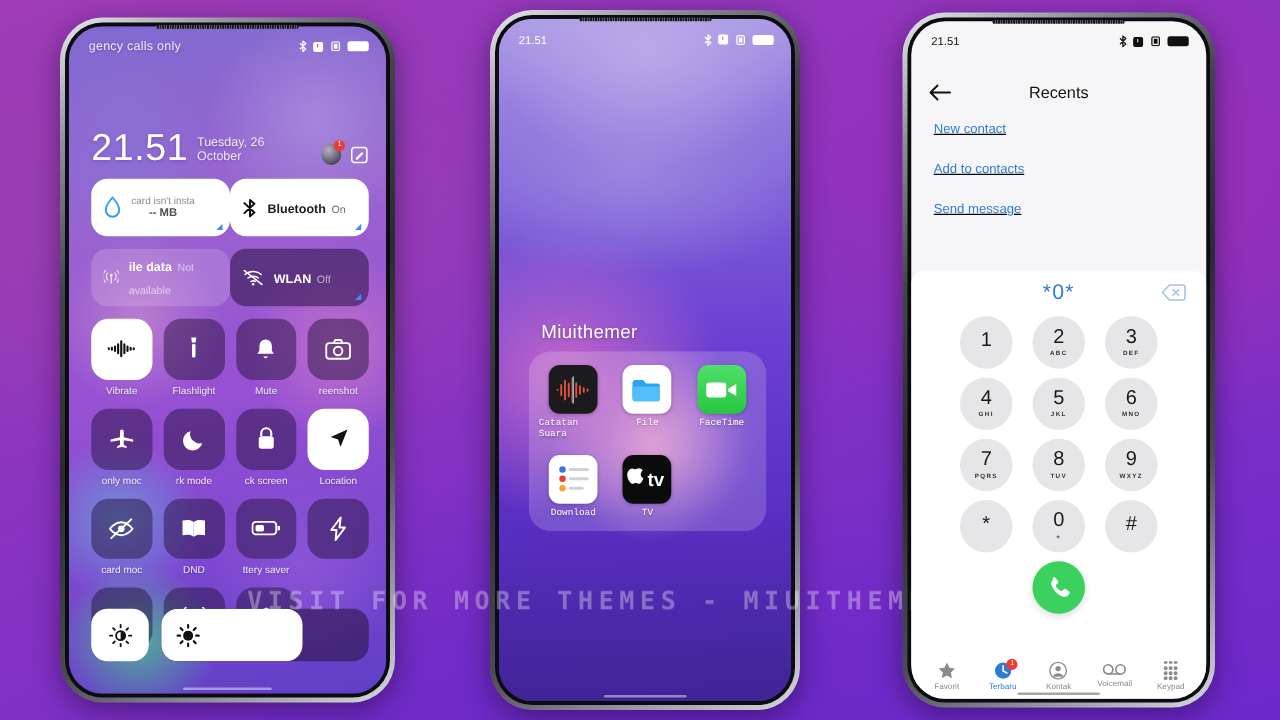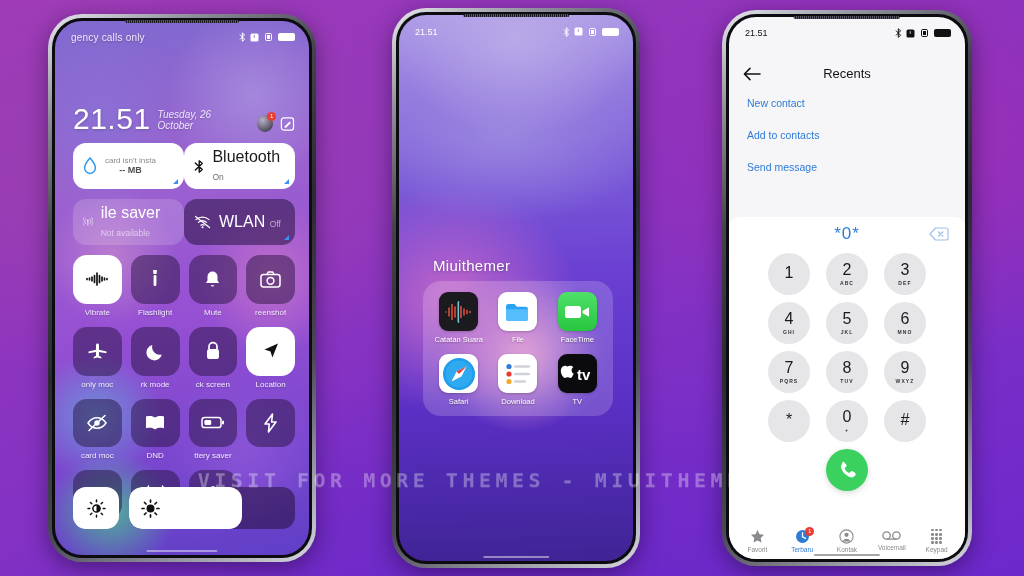--- a/index.html
+++ b/index.html
@@ -95,21 +95,21 @@
   }
   #left-screen .statusbar { color: #f1ecff; gap: 16px; }
   .carrier { font-size: 10px; letter-spacing:.2px; color:#efe8ff; text-shadow:0 1px 2px rgba(0,0,0,.25); }
 
   .clockrow {
     position: absolute; top: 84px; left: 18px; right: 14px;
     display: flex; align-items: flex-end; gap: 7px;
     z-index: 12;
   }
   .bigclock { font-size: 30px; font-weight: 300; color:#fff; line-height: .95; letter-spacing:.5px; text-shadow:0 1px 3px rgba(0,0,0,.2);}
-  .datetxt { font-size: 10px; color:#efe6ff; padding-bottom: 3px; text-shadow:0 1px 2px rgba(0,0,0,.2);font-style:italic;}
+  .datetxt { font-size: 10px; color:#efe6ff; padding-bottom: 3px; text-shadow:0 1px 2px rgba(0,0,0,.2);}
   .clk-spacer { flex: 1; }
   .notif-chip {
     position: relative;
     width: 17px; height: 17px; border-radius: 50%;
     background: radial-gradient(circle at 35% 30%, #b9b2c8, #4c4758 75%);
     margin-bottom: 2px;
   }
   .notif-chip .dot {
     position: absolute; top: -3px; right: -3px;
     min-width: 9px; height: 9px; border-radius: 50%;
@@ -123,21 +123,21 @@
   .qs-bigrow { display: flex; margin-bottom: 10px; }
   .qs-big {
     flex: 1; height: 46px; border-radius: 13px;
     display: flex; align-items: center; gap: 8px;
     padding: 0 10px; position: relative; overflow: hidden;
   }
   .qs-big.on  { background: #ffffff; }
   .qs-big.off { background: rgba(255,255,255,.16); }
   .qs-big.dim { background: rgba(40,18,66,.55); }
   .qs-big .txts { line-height: 1.15; overflow: hidden; }
-  .qs-big .t1 { font-size: 16px; font-weight: 400; }
+  .qs-big .t1 { font-size: 10px; font-weight: 700; }
   .qs-big .t2 { font-size: 8.5px; font-weight: 400; opacity: .8; text-align: center; }
   .qs-big.on .t1, .qs-big.on .t2 { color: #1a1a1a; }
   .qs-big.on .t2 { color: #4a4a4a; }
   .qs-big.off .t1, .qs-big.dim .t1 { color: #ffffff; }
   .qs-big.off .t2, .qs-big.dim .t2 { color: rgba(255,255,255,.72); }
   .qs-corner {
     position: absolute; right: 6px; bottom: 5px;
     width: 0; height: 0;
     border-left: 5px solid transparent;
     border-bottom: 5px solid #3d8ef7;
@@ -200,33 +200,33 @@
     display: grid; grid-template-columns: repeat(3,1fr);
     gap: 10px 4px; z-index: 13;
   }
   .app { display:flex; flex-direction:column; align-items:center; gap:4px; }
   .app-ico {
     width: 39px; height: 39px; border-radius: 9px;
     display:flex; align-items:center; justify-content:center;
     overflow:hidden; position:relative;
     box-shadow: 0 1px 3px rgba(0,0,0,.22);
   }
-  .app-lbl { font-size: 7.5px; color:#fff; text-align:center; line-height:1.25; text-shadow:0 1px 2px rgba(0,0,0,.35); }
+  .app-lbl { font-size: 7.5px; color:#fff; line-height:1.25; text-shadow:0 1px 2px rgba(0,0,0,.35);font-family:Liberation Mono, monospace; }
 
   
   #right-screen { background: #f6f6f8; }
   #right-screen .statusbar { color:#111; padding-top: 6px; }
   .r-time { font-size: 9px; font-weight:500; }
 
   .r-header {
     position:absolute; top: 30px; left:0; right:0; height: 34px;
     display:flex; align-items:flex-end; padding: 0 14px;
   }
   .r-title { flex:1; text-align:center; font-size: 13px; font-weight: 500; color:#121212; margin-left:-18px;}
-  .r-list { position:absolute; top: 70px; left:0; right:0; }
+  .r-list { position:absolute; top: 70px; left:0; right:0;text-decoration:underline; }
   .r-item {
     padding: 10px 18px;
     font-size: 10.5px; color:#2e7bd6; font-weight: 500;
   }
 
   .dial-panel {
     position:absolute; left:0; right:0; top: 200px; bottom: 0;
     background:#fff; border-top-left-radius: 10px; border-top-right-radius: 10px;
   }
   .dial-entry {
@@ -346,21 +346,21 @@
         </div>
 
         <div class="qs-bigrow">
           <div class="qs-big off">
             <svg width="15" height="16" viewBox="0 0 15 16">
               <path d="M4 3.5a5 5 0 0 0 0 7M11 3.5a5 5 0 0 1 0 7M1.6 1.2a8.5 8.5 0 0 0 0 11.6M13.4 1.2a8.5 8.5 0 0 1 0 11.6" stroke="rgba(255,255,255,.8)" stroke-width="1.1" fill="none" stroke-linecap="round"></path>
               <path d="M7.5 6v8" stroke="rgba(255,255,255,.85)" stroke-width="1.2"></path>
                 <circle cx="7.5" cy="5.6" r="1.3" fill="rgba(255,255,255,.85)"></circle>
             </svg>
             <span class="txts">
-              <span class="t1">ile saver</span>
+              <span class="t1">ile data</span>
               <span class="t2">Not available</span>
             </span>
           </div>
           <div class="qs-big dim">
             <svg width="17" height="14" viewBox="0 0 17 14">
               <path d="M2 4.6A10 10 0 0 1 15 4.6M4.4 7.4a6.4 6.4 0 0 1 8.2 0M6.8 10.2a2.8 2.8 0 0 1 3.4 0" stroke="#fff" stroke-width="1.2" fill="none" stroke-linecap="round"></path>
               <circle cx="8.5" cy="12.3" r="1" fill="#fff"></circle>
               <path d="M1.5 1.5 15.5 12.5" stroke="#fff" stroke-width="1.3" stroke-linecap="round"></path>
             </svg>
             <span class="txts">
@@ -605,31 +605,20 @@
         <div class="app">
           <span class="app-ico" style="background:linear-gradient(180deg,#4fe06a,#27c63f)">
             <svg width="28" height="20" viewBox="0 0 28 20">
               <rect x="2" y="4" width="16" height="12" rx="2.6" fill="#fff"></rect>
               <path d="M19.5 9 26 5.2v9.6L19.5 11z" fill="#fff"></path>
             </svg>
           </span>
           <span class="app-lbl">FaceTime</span>
         </div>
 
-        <div class="app">
-          <span class="app-ico" style="background:#fff">
-            <svg width="36" height="36" viewBox="0 0 36 36">
-              <circle cx="18" cy="18" r="16" fill="#1f9ceb"></circle>
-              <circle cx="18" cy="18" r="13.4" fill="#2fa9f0"></circle>
-              <path d="M25.5 10.5 15.6 15.6 10.5 25.5 20.4 20.4z" fill="#fff"></path>
-              <path d="M25.5 10.5 15.6 15.6 18 18z" fill="#ec3b32"></path>
-            </svg>
-          </span>
-          <span class="app-lbl">Safari</span>
-        </div>
 
         <div class="app">
           <span class="app-ico" style="background:#fff">
             <svg width="30" height="24" viewBox="0 0 30 24">
               <circle cx="6" cy="4.5" r="2.6" fill="#2e7bd6"></circle>
                 <rect x="11" y="3.3" width="16" height="2.4" rx="1.2" fill="#cfd2d8"></rect>
               <circle cx="6" cy="12" r="2.6" fill="#ec3b32"></circle>
                 <rect x="11" y="10.8" width="16" height="2.4" rx="1.2" fill="#cfd2d8"></rect>
               <circle cx="6" cy="19.5" r="2.6" fill="#f2a929"></circle>
                 <rect x="11" y="18.3" width="12" height="2.4" rx="1.2" fill="#cfd2d8"></rect>

